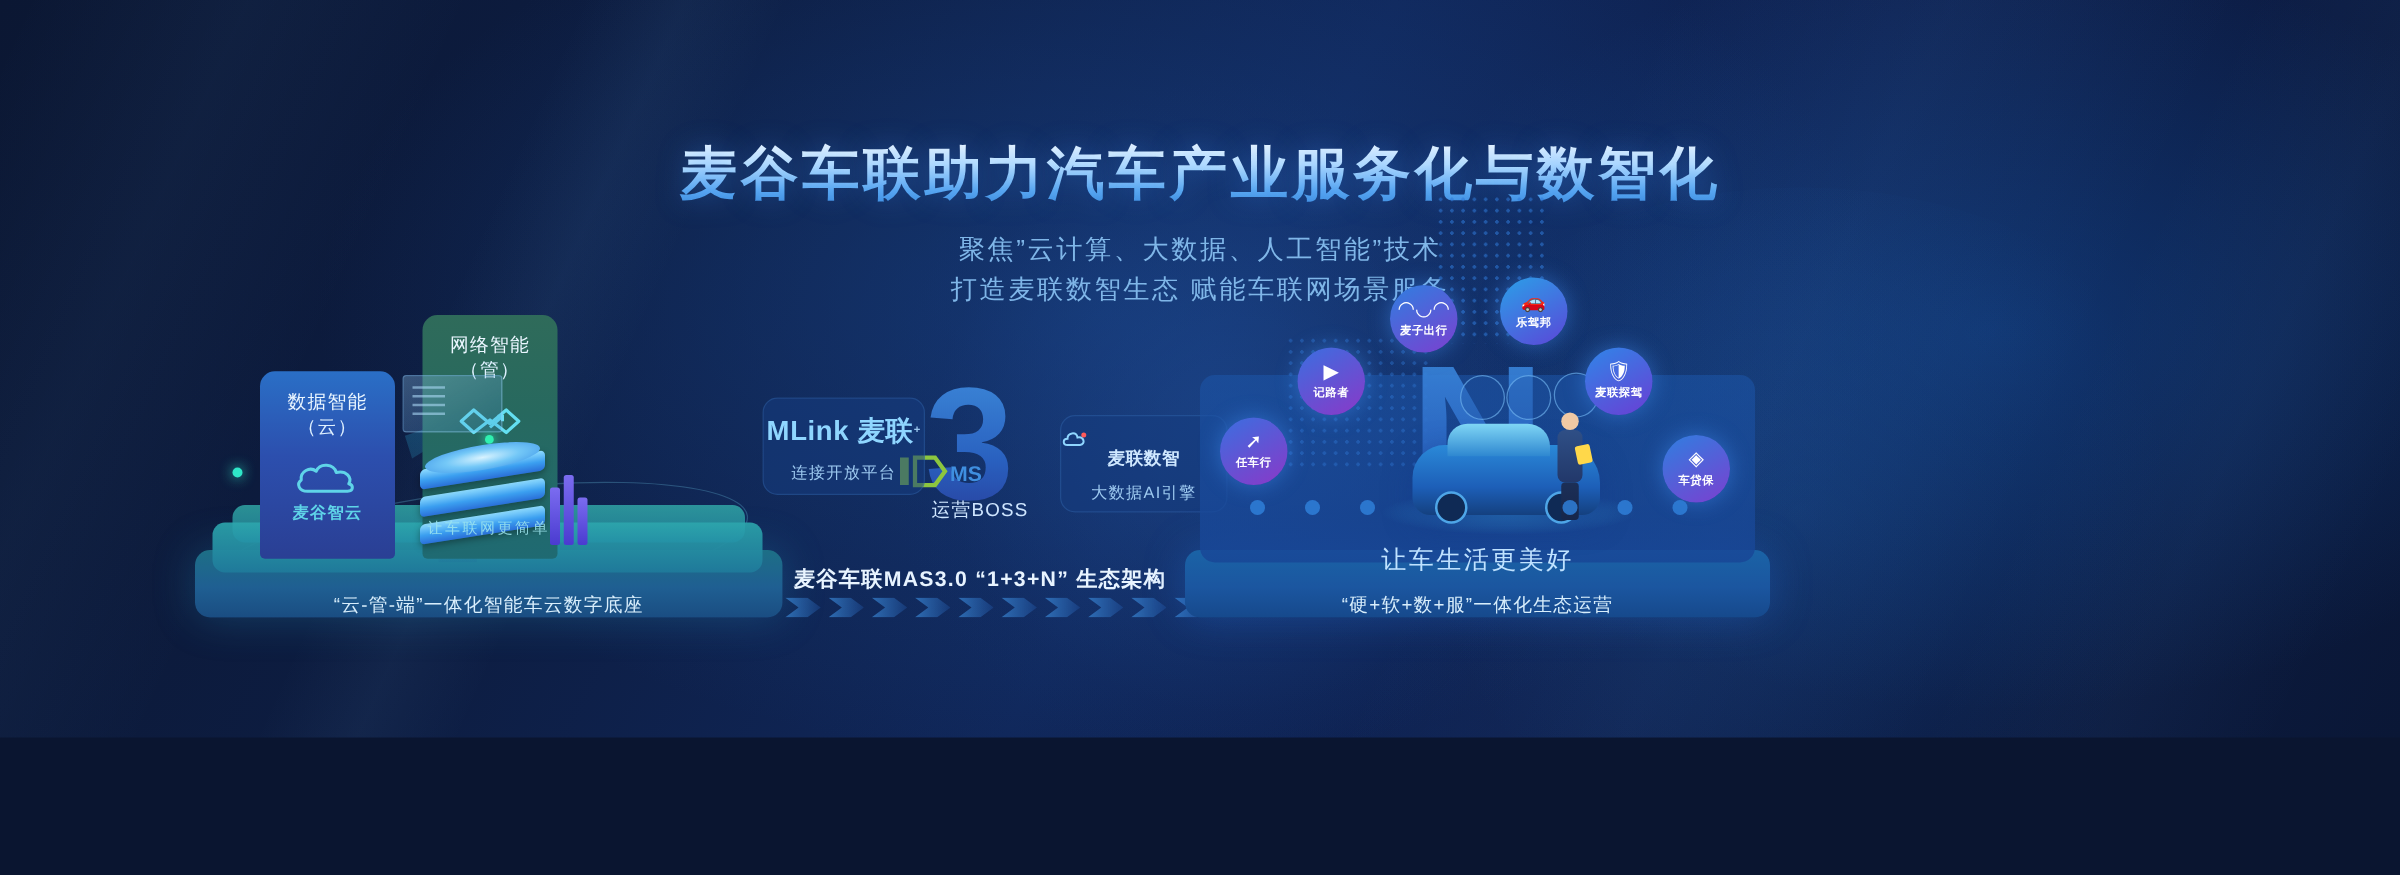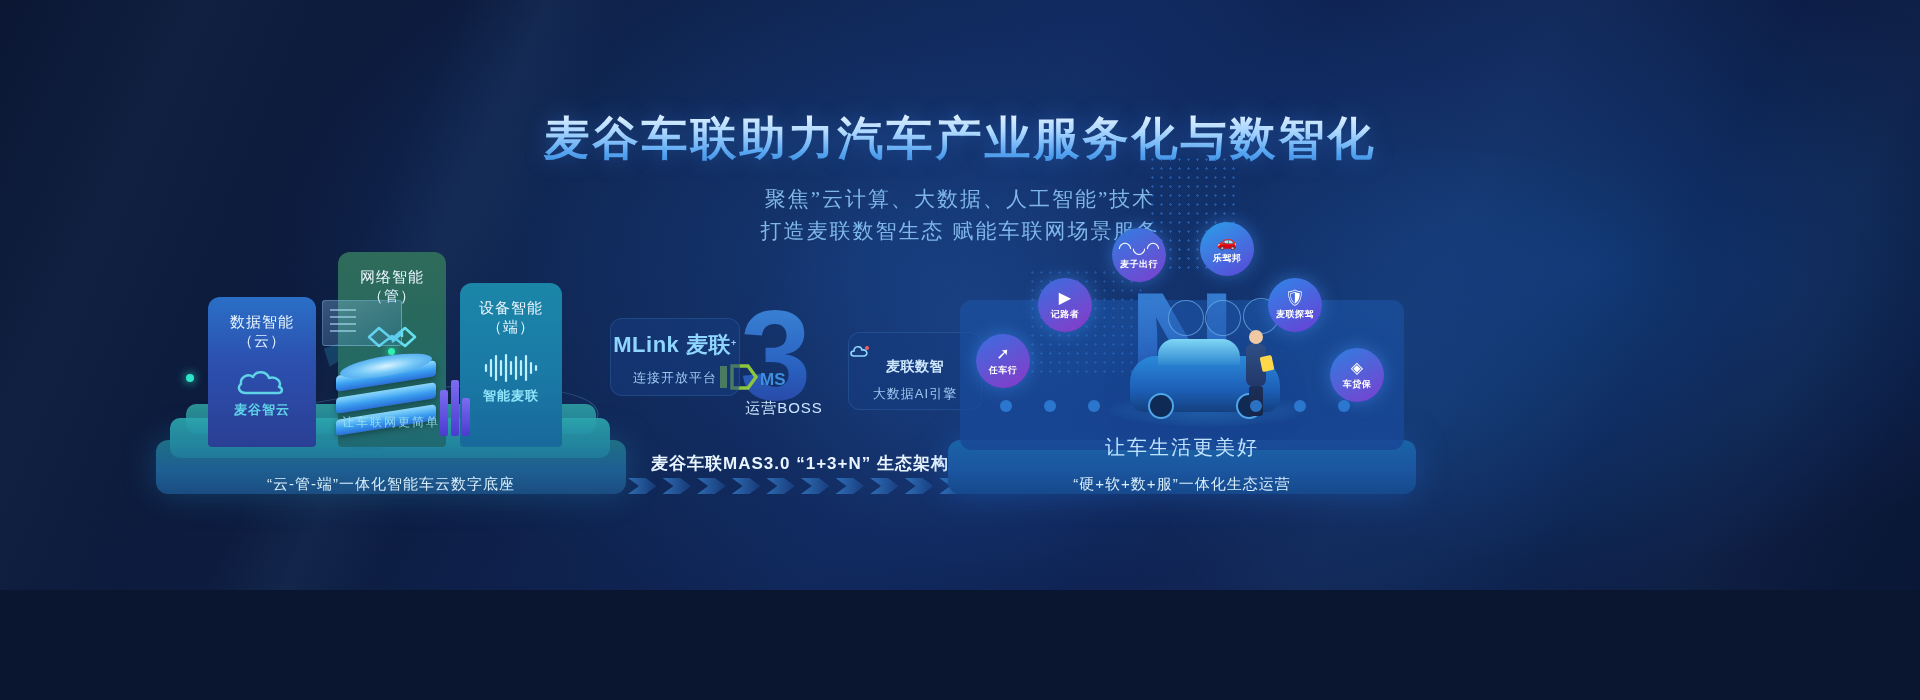--- a/index.html
+++ b/index.html
@@ -19,21 +19,21 @@
   .glowcirc{position:absolute;border-radius:50%;pointer-events:none;}
   .gc1{left:700px;top:60px;width:560px;height:560px;background:radial-gradient(circle,rgba(40,95,180,.30) 0%,rgba(20,50,110,.10) 58%,rgba(0,0,0,0) 70%);}
   .gc2{left:1090px;top:150px;width:700px;height:520px;background:radial-gradient(circle,rgba(30,105,190,.22) 0%,rgba(14,45,105,0) 68%);}
 
   
   .title{position:absolute;left:0;right:0;top:108px;text-align:center;font-size:46px;font-weight:bold;letter-spacing:3px;
     background:linear-gradient(180deg,#ffffff 0%,#bfe4ff 38%,#5aa8f0 72%,#2f7fd6 100%);
     -webkit-background-clip:text;background-clip:text;color:transparent;
     text-shadow:0 0 22px rgba(70,150,255,.35);}
   .subtitle{position:absolute;left:0;right:0;text-align:center;color:#7fb6e8;font-size:21px;letter-spacing:2px;}
-  .sub1{top:185px;font-family:Liberation Serif, serif;} .sub2{top:217px;}
+  .sub1{top:185px;} .sub2{top:217px;}
 
   
   .panel-base{position:absolute;border-radius:12px;}
   .lp-base{left:156px;top:440px;width:470px;height:54px;
     background:linear-gradient(180deg,#1d6f86 0%,#1f5f92 55%,#1a4d82 100%);
     box-shadow:0 0 34px rgba(40,150,200,.30);}
   .lp-deck{position:absolute;left:170px;top:418px;width:440px;height:40px;border-radius:10px;
     background:linear-gradient(180deg,#2aa0a8 0%,#1f7a9b 100%);opacity:.95;}
   .lp-deck2{position:absolute;left:186px;top:404px;width:410px;height:30px;border-radius:10px;
     background:linear-gradient(180deg,#35b8b2 0%,#2493a8 100%);opacity:.75;}
@@ -91,21 +91,21 @@
     -webkit-background-clip:text;background-clip:text;color:transparent;opacity:.95;}
   .eco{position:absolute;left:714px;top:252px;width:140px;text-align:center;}
   .eco-name{color:#e9f5ff;font-size:17px;font-weight:bold;letter-spacing:2px;margin-top:6px;}
   .idms{position:absolute;left:718px;top:362px;width:132px;text-align:center;}
   .idms-cap{color:#cfe6ff;font-size:15px;letter-spacing:1px;margin-top:7px;}
   .ccard{position:absolute;border-radius:12px;background:rgba(22,60,128,.55);border:1px solid rgba(90,160,240,.18);text-align:center;}
   .cc-left{left:610px;top:318px;width:128px;height:76px;}
   .cc-right{left:848px;top:332px;width:132px;height:76px;}
   .cc-brand{font-size:14px;font-weight:bold;margin-top:11px;letter-spacing:.5px;color:#d7ecff;}
   .cc-sub{font-size:13px;color:#9cc8ef;margin-top:9px;letter-spacing:1px;}
-  .center-cap{position:absolute;left:600px;top:452px;width:400px;text-align:center;color:#e8f4ff;font-size:17px;font-weight:bold;letter-spacing:1px;}
+  .center-cap{position:absolute;left:584px;top:452px;width:400px;text-align:center;color:#e8f4ff;font-size:17px;font-weight:bold;letter-spacing:1px;}
   .chev{position:absolute;left:628px;top:478px;width:340px;height:18px;display:flex;gap:6px;opacity:.75;}
   .chev span{flex:1;height:16px;background:linear-gradient(90deg,rgba(60,140,220,.9),rgba(40,100,190,.35));
     clip-path:polygon(0 0,62% 0,100% 50%,62% 100%,0 100%,38% 50%);}
 
   
   .bigN{position:absolute;left:1128px;top:270px;font-size:150px;font-weight:bold;line-height:1;
     background:linear-gradient(180deg,#3d8ee2 0%,#2a62c0 70%,#24469e 100%);
     -webkit-background-clip:text;background-clip:text;color:transparent;opacity:.9;}
   .badge{position:absolute;width:54px;height:54px;border-radius:50%;display:flex;flex-direction:column;
     align-items:center;justify-content:center;box-shadow:0 0 18px rgba(70,150,255,.45);}
@@ -185,42 +185,20 @@
     <div class="p-icon">
       <svg width="54" height="28" viewBox="0 0 54 28">
         <path d="M4 14 L14 5 L27 16 L40 5 L50 14 L40 23 L27 13 L14 23 Z" fill="none" stroke="#63dff0" stroke-width="2.6" stroke-linejoin="round"></path>
         <path d="M27 19 L36 11" stroke="#63dff0" stroke-width="2.4"></path>
         <path d="M33 10 L37 10 L37 14" fill="none" stroke="#63dff0" stroke-width="2.4"></path>
       </svg>
     </div>
     <div class="p-brand brand-bao">麦联宝</div>
   </div>
 
-  <div class="pillar p-dev">
-    <div class="p-title">设备智能</div>
-    <div class="p-sub">（端）</div>
-    <div class="p-icon">
-      <svg width="58" height="30" viewBox="0 0 58 30">
-        <g stroke="#bff0ff" stroke-width="2.2" stroke-linecap="round">
-          <line x1="4" y1="12" x2="4" y2="18"></line>
-            <line x1="9" y1="7" x2="9" y2="23"></line>
-          <line x1="14" y1="3" x2="14" y2="27"></line>
-            <line x1="19" y1="8" x2="19" y2="22"></line>
-          <line x1="24" y1="2" x2="24" y2="28"></line>
-            <line x1="29" y1="9" x2="29" y2="21"></line>
-          <line x1="34" y1="4" x2="34" y2="26"></line>
-            <line x1="39" y1="8" x2="39" y2="22"></line>
-          <line x1="44" y1="3" x2="44" y2="27"></line>
-            <line x1="49" y1="10" x2="49" y2="20"></line>
-          <line x1="54" y1="13" x2="54" y2="17"></line>
-        </g>
-      </svg>
-    </div>
-    <div class="p-brand brand-dev">智能麦联</div>
-  </div>
 
   <div class="server">
     <div class="screen">
       <div class="scr-line" style="top:8px"></div>
         <div class="scr-line" style="top:15px"></div>
       <div class="scr-line" style="top:22px"></div>
         <div class="scr-line" style="top:29px"></div>
     </div>
     <div class="dot-green"></div>
     <div class="disk d3"></div>

